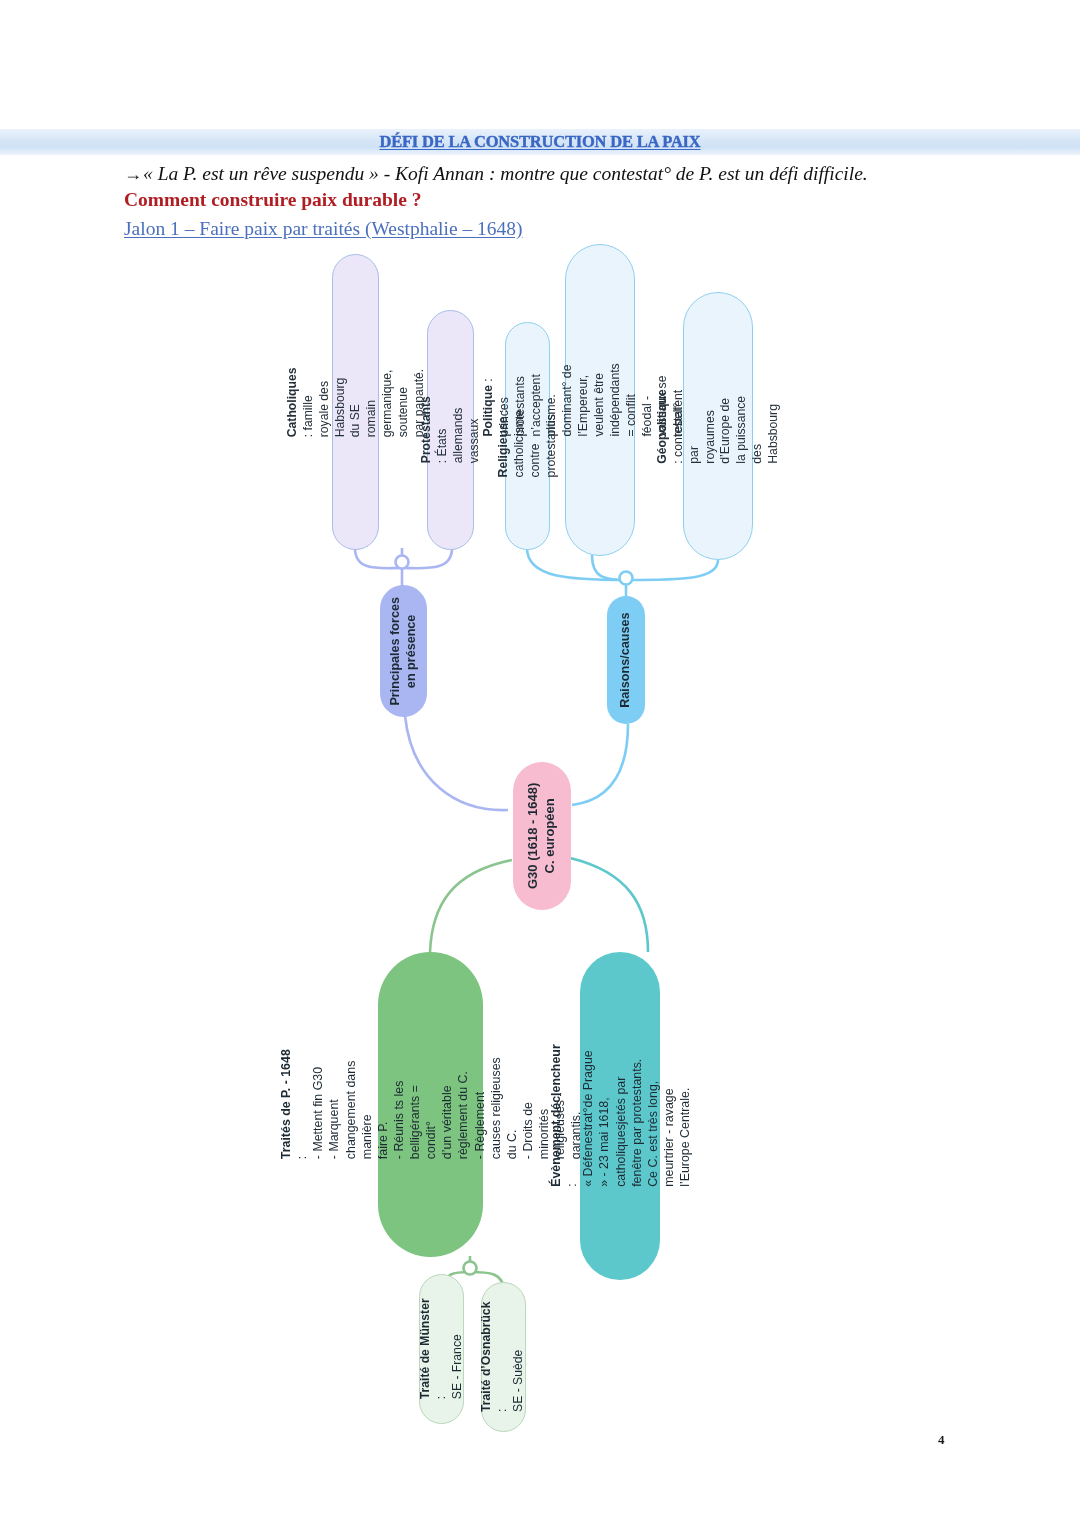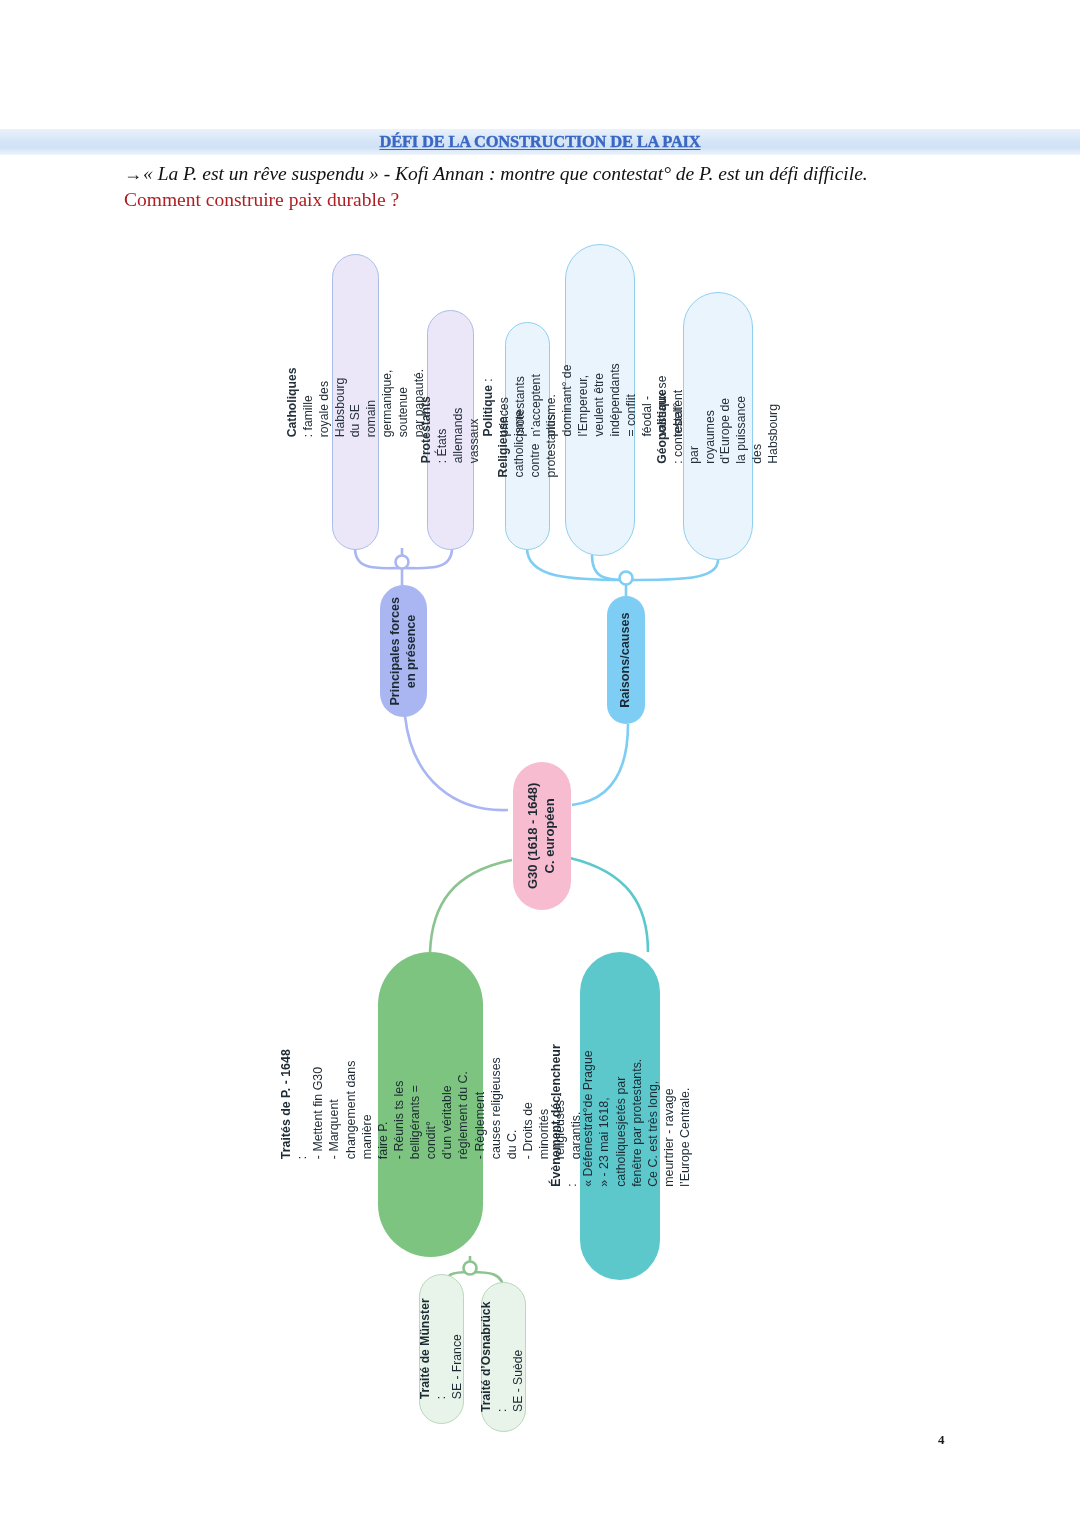--- a/index.html
+++ b/index.html
@@ -54,21 +54,21 @@
     line-height: 1.18;
     white-space: nowrap;
   }
   .arrow-glyph {
     font-style: normal;
     font-size: 18px;
     margin-right: 1px;
   }
   .line-question {
     font-family: "Liberation Serif", serif;
-    font-weight: normal;
+    font-weight: bold;
     font-size: 19.5px;
     color: #b01d22;
     line-height: 1.35;
     margin-top: 2px;
     white-space: nowrap;
   }
   .line-jalon {
     font-family: "Liberation Serif", serif;
     font-size: 19.5px;
     color: #4a6fbd;
@@ -173,20 +173,21 @@
 </head>
 <body>
 
 <div id="header-banner">
   <span id="banner-title">DÉFI DE LA CONSTRUCTION DE LA PAIX</span>
 </div>
 
 <div id="intro-block">
   <div class="line-quote"><span class="arrow-glyph">→</span><span>« La P. est un rêve suspendu » - Kofi Annan : montre que contestat° de P. est un défi difficile.</span></div>
   <div class="line-question">Comment construire paix durable ?</div>
+  <div class="line-jalon">Jalon 1 – Faire paix par traités (Westphalie – 1648)</div>
 </div>
 
 <div id="mindmap">
 
   <svg id="connectors" viewBox="0 0 1080 1528" xmlns="http://www.w3.org/2000/svg">
 
     <path d="M 402 548 C 402 566, 402 566, 402 566" stroke="#a9b6f2" stroke-width="2.6" fill="none"></path>
     <path d="M 355 548 C 355 572, 380 568, 402 568" stroke="#a9b6f2" stroke-width="2.6" fill="none"></path>
     <path d="M 452 548 C 452 572, 425 568, 402 568" stroke="#a9b6f2" stroke-width="2.6" fill="none"></path>
     <path d="M 402 568 L 402 588" stroke="#a9b6f2" stroke-width="2.6" fill="none"></path>

